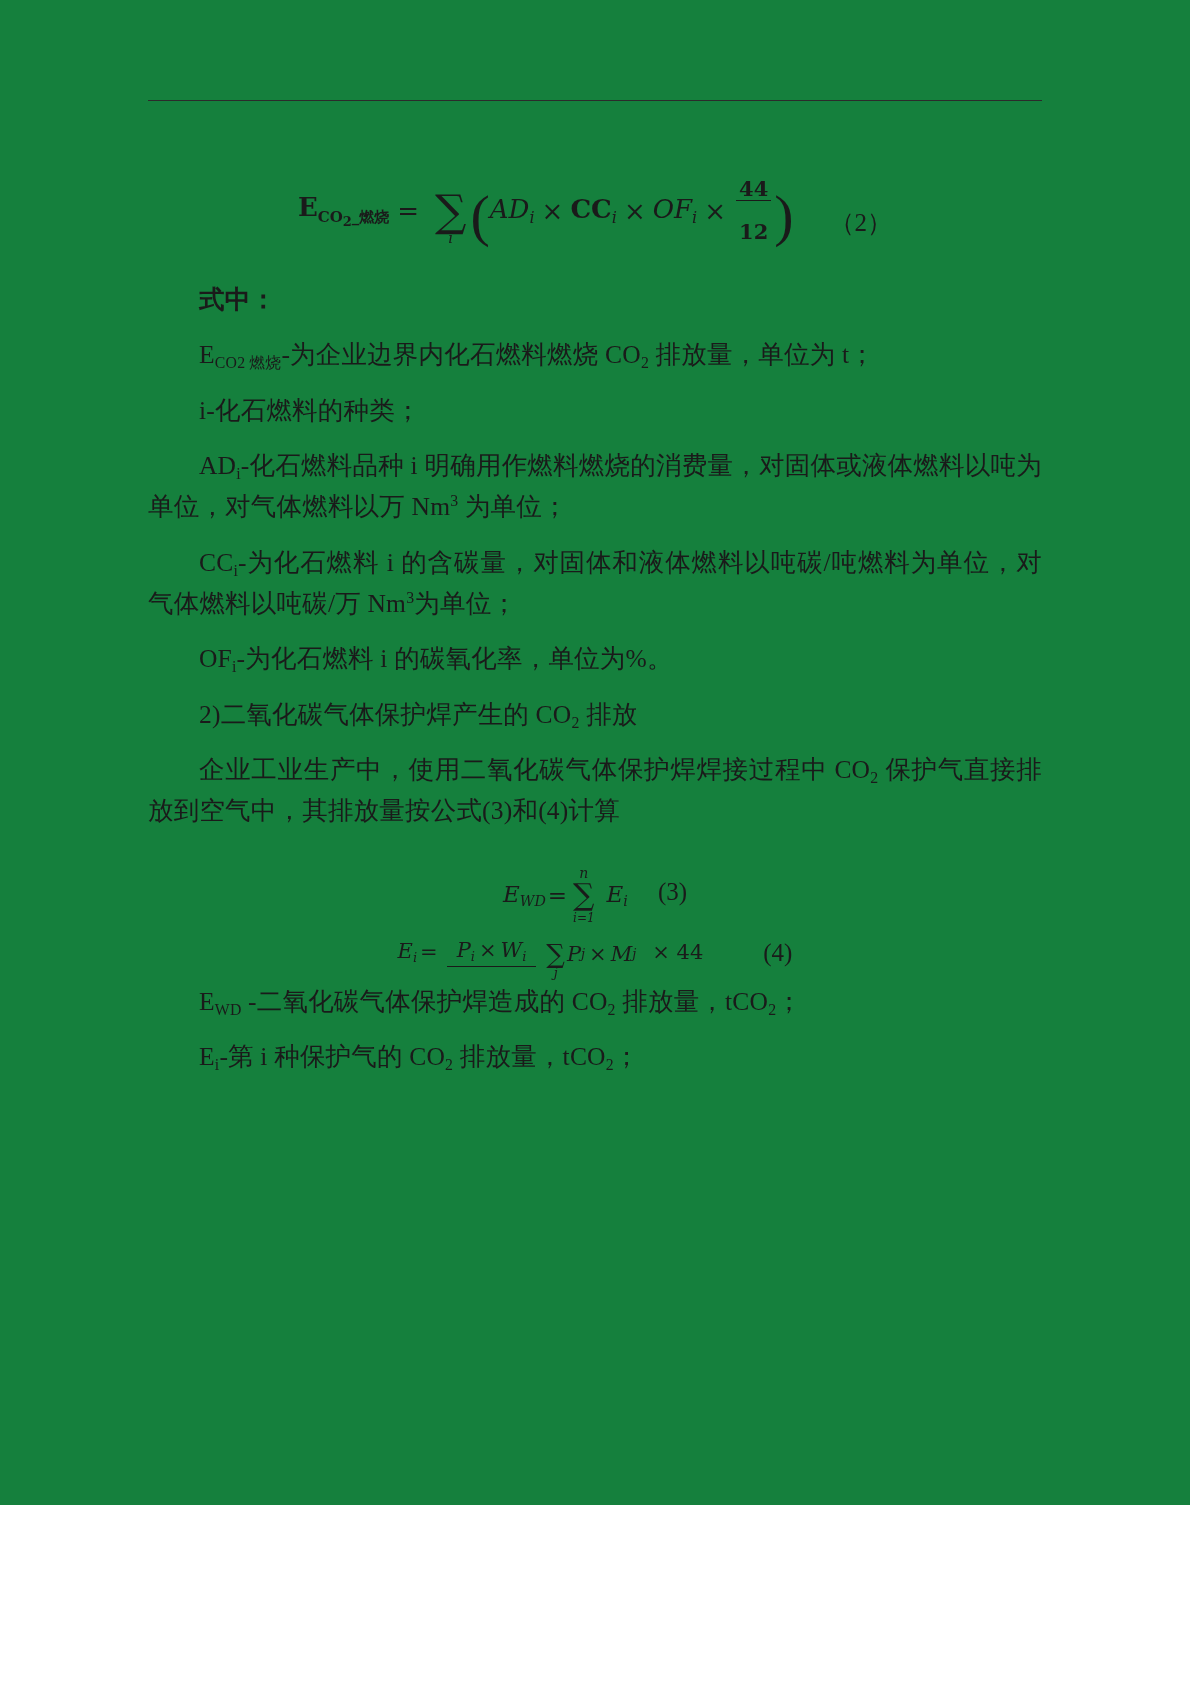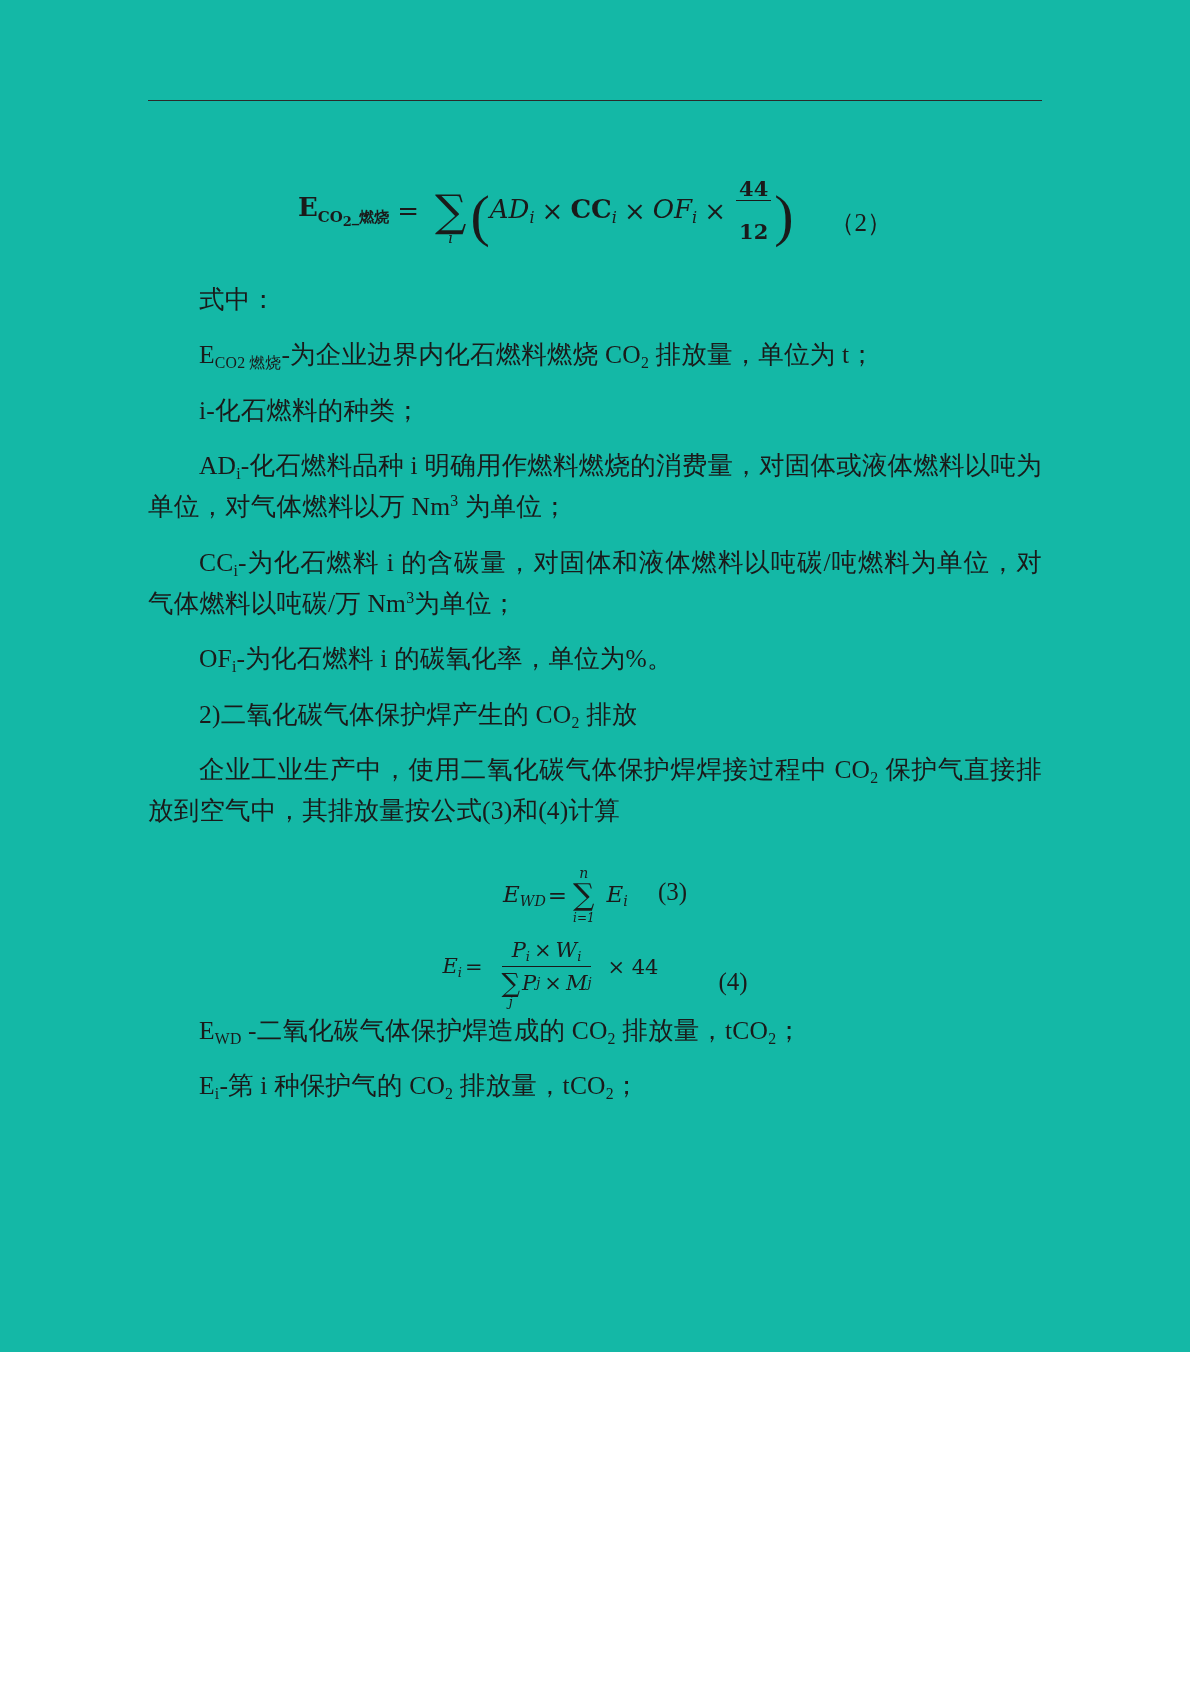--- a/index.html
+++ b/index.html
@@ -3,22 +3,22 @@
 <meta charset="utf-8">
 <style>
   html, body {
     margin: 0;
     padding: 0;
     background: #ffffff;
   }
   .page {
     position: relative;
     width: 1190px;
-    height: 1352px;
-    background: #14b8a6;
+    height: 1505px;
+    background: #15803d;
     font-family: "Liberation Serif", "DejaVu Serif", serif;
     color: #1a1a1a;
     box-sizing: border-box;
     overflow: hidden;
   }
   .header-rule {
     position: absolute;
     left: 148px;
     top: 100px;
     width: 894px;
@@ -152,21 +152,21 @@
   .f4 {
     font-family: "DejaVu Serif", serif;
     font-size: 21px;
     font-style: italic;
     display: inline-flex;
     align-items: center;
     white-space: nowrap;
   }
   .f4 .bigfrac {
     display: inline-flex;
-    flex-direction: column;
+    flex-direction: row;
     align-items: center;
     margin: 0 6px;
   }
   .f4 .bigfrac .num {
     border-bottom: 1.4px solid #1a1a1a;
     padding: 0 10px 2px 10px;
   }
   .f4 .bigfrac .den {
     padding: 3px 10px 0 10px;
     display: inline-flex;
@@ -225,21 +225,21 @@
         <span style="margin:0 7px;">×</span>
         <span class="frac">
           <span class="num">44</span>
           <span class="den">12</span>
         </span>
         <span class="paren-big">)</span>
       </div>
       <div class="eq-num">（2）</div>
     </div>
 
-    <p class="body indent" style="margin-top:36px;">式中：</p>
+    <p class="body indent" style="margin-top:36px;font-weight:bold;">式中：</p>
 
     <p class="body indent">
       <span>E</span><sub>CO2 燃烧</sub><span>-为企业边界内化石燃料燃烧 CO</span><sub>2</sub><span> 排放量，单位为 t；</span>
     </p>
 
     <p class="body indent">i-化石燃料的种类；</p>
 
     <p class="body indent">
       <span>AD</span><sub>i</sub><span>-化石燃料品种 i 明确用作燃料燃烧的消费量，对固体或液体燃料以吨为单位，对气体燃料以万 Nm</span><sup>3</sup><span> 为单位；</span>
     </p>

